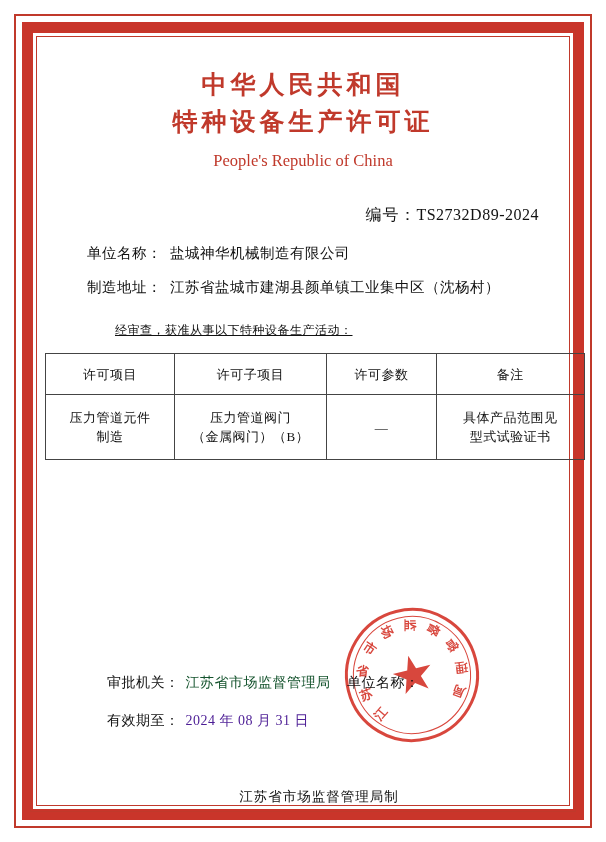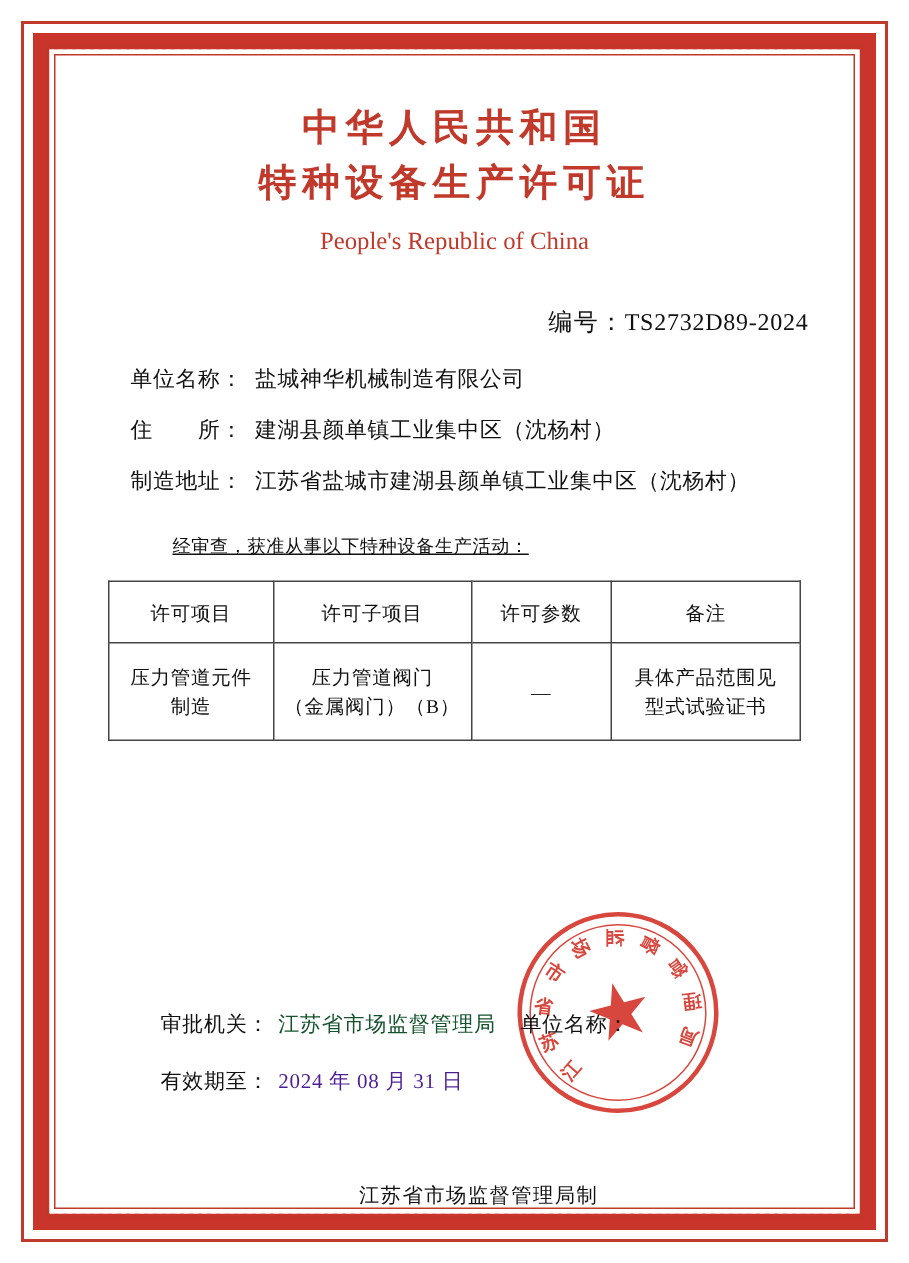--- a/index.html
+++ b/index.html
@@ -134,21 +134,21 @@
     padding-left: 70px;
     font-size: 12px;
     letter-spacing: 0.5px;
     text-decoration: underline;
   }
 
   
   table.scope {
     margin: 14px auto 0 auto;
     border-collapse: collapse;
-    width: 462px;
+    width: 540px;
     font-size: 13px;
   }
   table.scope th, table.scope td {
     border: 1px solid #444;
     text-align: center;
     vertical-align: middle;
     padding: 6px 4px;
     line-height: 19px;
     letter-spacing: 0.5px;
   }
@@ -270,24 +270,20 @@
     </div>
 
     <div class="cert-no">
       <span class="label">编号：</span><span class="value num">TS2732D89-2024</span>
     </div>
 
     <div class="field-list">
       <div class="field-row">
         <span class="field-label">单位名称：</span>
         <span class="field-value">盐城神华机械制造有限公司</span>
-      </div>
-      <div class="field-row">
-        <span class="field-label">住　　所：</span>
-        <span class="field-value">建湖县颜单镇工业集中区（沈杨村）</span>
       </div>
       <div class="field-row">
         <span class="field-label">制造地址：</span>
         <span class="field-value">江苏省盐城市建湖县颜单镇工业集中区（沈杨村）</span>
       </div>
     </div>
 
     <div class="statement">经审查，获准从事以下特种设备生产活动：</div>
 
     <table class="scope">

